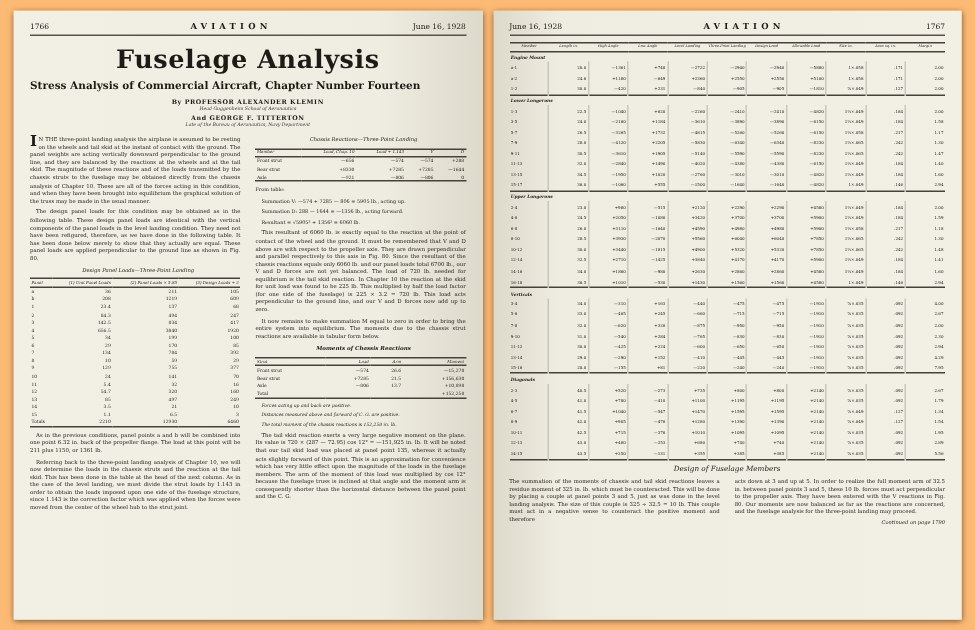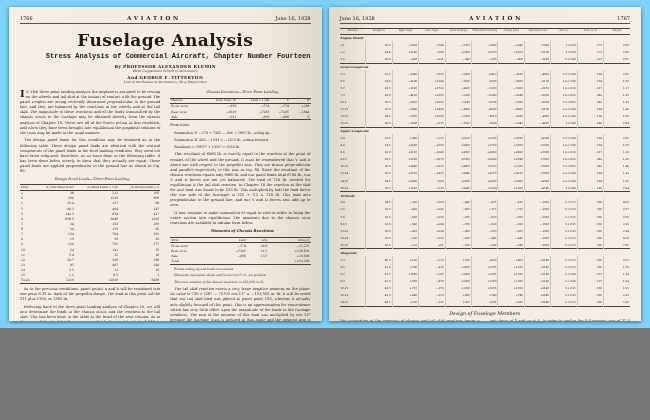--- a/index.html
+++ b/index.html
@@ -1,26 +1,26 @@
 <!DOCTYPE html>
 <html><head>
 <meta charset="utf-8">
 <style>
   html,body{margin:0;padding:0;background:#777;}
-  .canvas{width:650px;height:328px;background:#7dd3fc;display:flex;gap:7px;padding:7px 9px;box-sizing:border-box;
+  .canvas{width:650px;height:420px;background:#fdba74;display:flex;gap:7px;padding:7px 9px;box-sizing:border-box;
           font-family:"DejaVu Serif",serif;color:#1d1b16;}
   .page{flex:1;box-shadow:0 1px 4px rgba(0,0,0,.55);padding:8px 11px 6px;box-sizing:border-box;overflow:hidden;position:relative;}
   .page.left{background:linear-gradient(90deg,#f2efe5 0%,#efece1 78%,#ddd9cb 100%);}
   .page.right{background:linear-gradient(90deg,#ddd9cb 0%,#efece1 14%,#f2efe5 100%);}
   .pghead{display:flex;justify-content:space-between;align-items:baseline;font-size:5px;}
   .pghead .jname{letter-spacing:2.8px;font-size:5.6px;font-weight:bold;}
   .headrule{border-top:0.5px solid #56524a;margin-top:2px;}
 
   .title{text-align:center;font-size:17px;font-weight:bold;margin:6px 0 2px;letter-spacing:.4px;}
-  .subtitle{text-align:right;font-size:7px;font-weight:bold;margin:0 0 4px;font-family:Liberation Mono, monospace;}
+  .subtitle{text-align:left;font-size:7px;font-weight:bold;margin:0 0 4px;}
   .byline{text-align:center;font-size:4.2px;font-weight:bold;letter-spacing:.4px;margin-top:2px;}
   .byline-sub{text-align:center;font-size:3.1px;font-style:italic;color:#3a3630;}
 
   .cols{display:flex;gap:10px;margin-top:6px;}
   .col{flex:1;font-size:3.6px;line-height:1.42;text-align:justify;min-width:0;}
   .col p{margin:0 0 2.6px;text-indent:4px;}
   .col p.noindent{text-indent:0;}
   .dropcap{float:left;font-size:10px;line-height:8px;font-weight:bold;padding-right:1px;}
 
   .tbl-title{text-align:center;font-style:italic;font-size:3.5px;margin:2.5px 0 1px;text-indent:0;}

